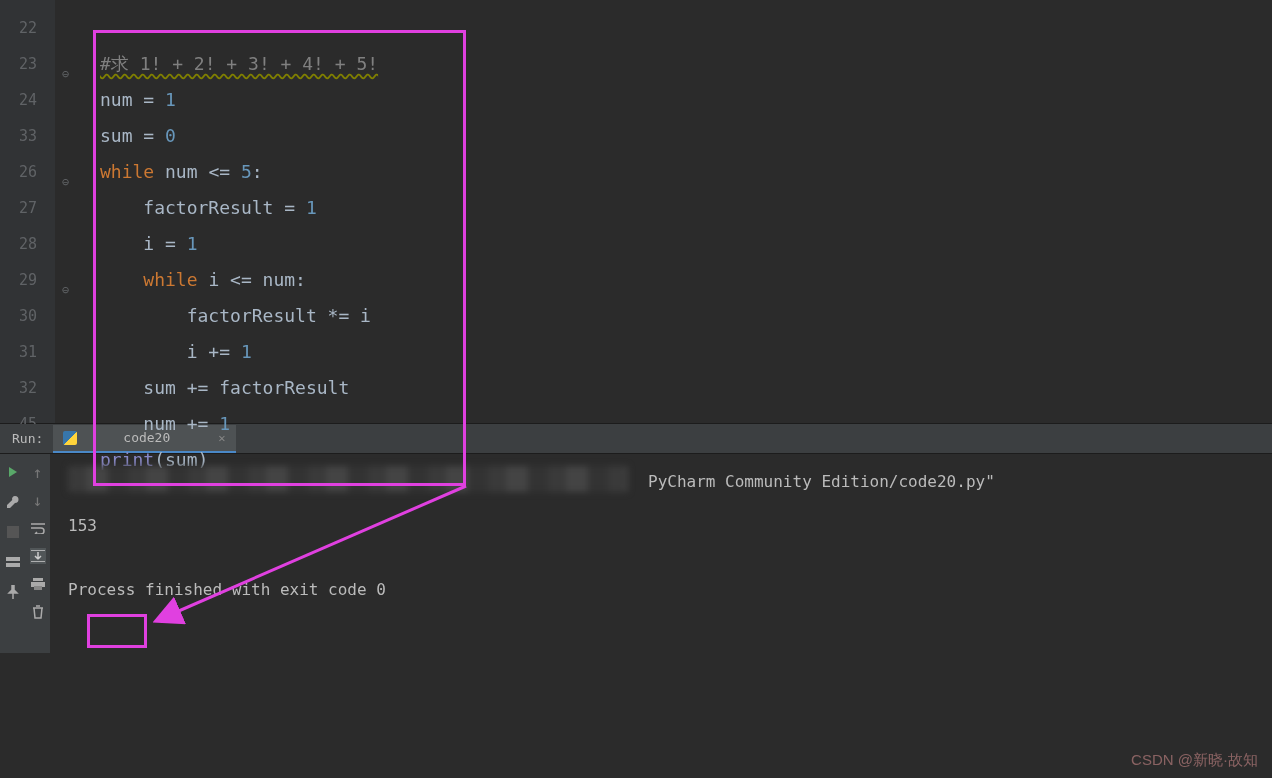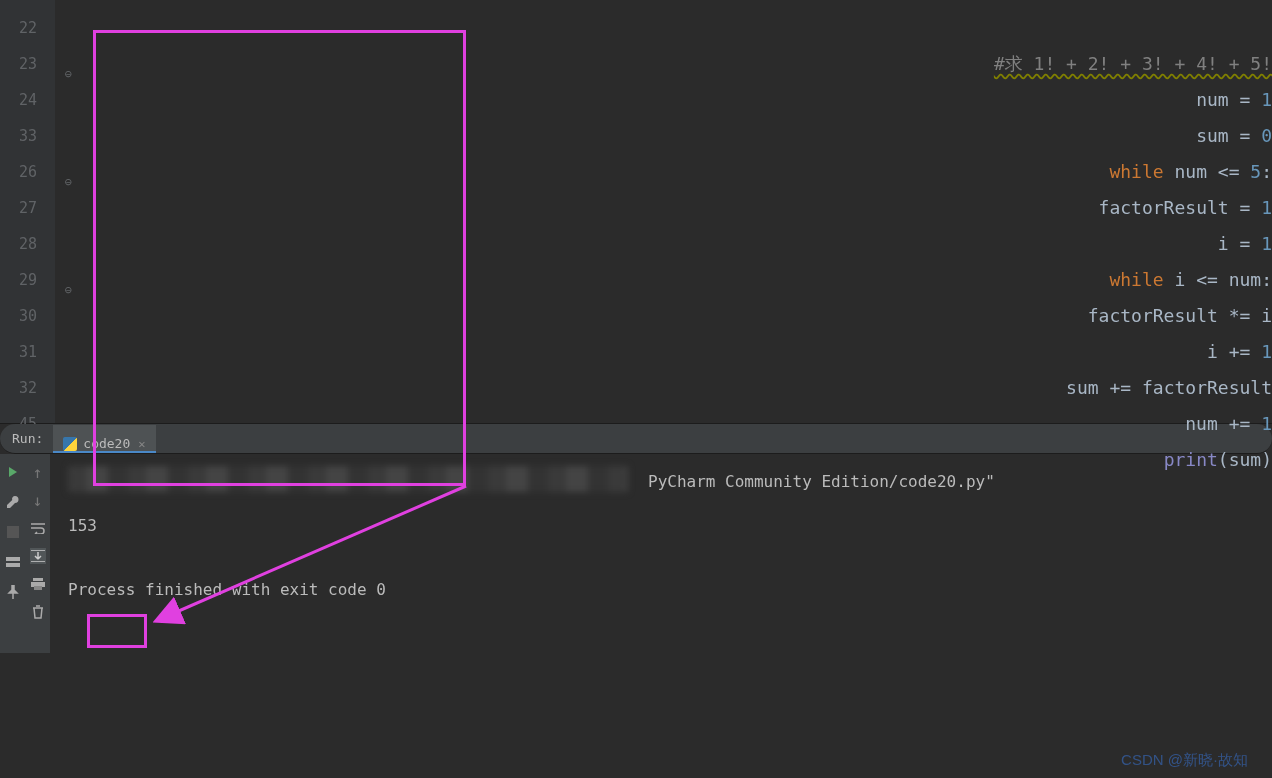--- a/index.html
+++ b/index.html
@@ -27,21 +27,21 @@
 }
 .gutter div { height: 36px; line-height: 36px; padding-right: 18px; }
 .code-area {
   flex: 1;
   padding-top: 10px;
   padding-left: 45px;
   font-size: 18px;
   line-height: 36px;
   position: relative;
 }
-.code-area .line { height: 36px; white-space: pre; position: relative; text-align: right; }
+.code-area .line { height: 36px; white-space: pre; position: relative; }
 .fold-marker {
   position: absolute;
   left: -38px;
   top: 10px;
   width: 10px;
   height: 16px;
   color: #606366;
   font-size: 12px;
 }
 .comment { color: #808080; }
@@ -71,30 +71,30 @@
 }
 .run-header {
   display: flex;
   align-items: center;
   height: 30px;
   background: #3c3f41;
   border-bottom: 1px solid #1c1c1c;
   font-size: 13px;
   padding-left: 12px;
   color: #bbbbbb;
-  border-radius: 15px;
 }
 .run-header .tab {
   display: flex;
-  align-items: flex-end;
+  align-items: center;
   background: #4e5254;
   height: 28px;
   padding: 0 10px;
   margin-left: 10px;
   border-bottom: 2px solid #4a88c7;
+  gap: 40px;
 }
 .py-icon {
   width: 14px; height: 14px;
   background: linear-gradient(135deg, #3776ab 50%, #ffd43b 50%);
   border-radius: 2px;
   margin-right: 6px;
 }
 .tab-close { margin-left: 8px; color: #888; font-size: 12px; }
 
 .run-body {
@@ -144,23 +144,23 @@
   left: 87px;
   top: 614px;
   width: 60px;
   height: 34px;
   border: 3px solid #e040e0;
   pointer-events: none;
   z-index: 5;
 }
 .watermark {
   position: absolute;
-  right: 24px;
+  right: 14px;
   bottom: 8px;
-  color: #3b82f6;
+  color: #fca5a5;
   opacity: 0.45;
   font-size: 15px;
   font-family: sans-serif;
 }
 svg.arrow-annotation {
   position: absolute;
   left: 0; top: 0;
   width: 1272px; height: 778px;
   pointer-events: none;
   z-index: 6;

